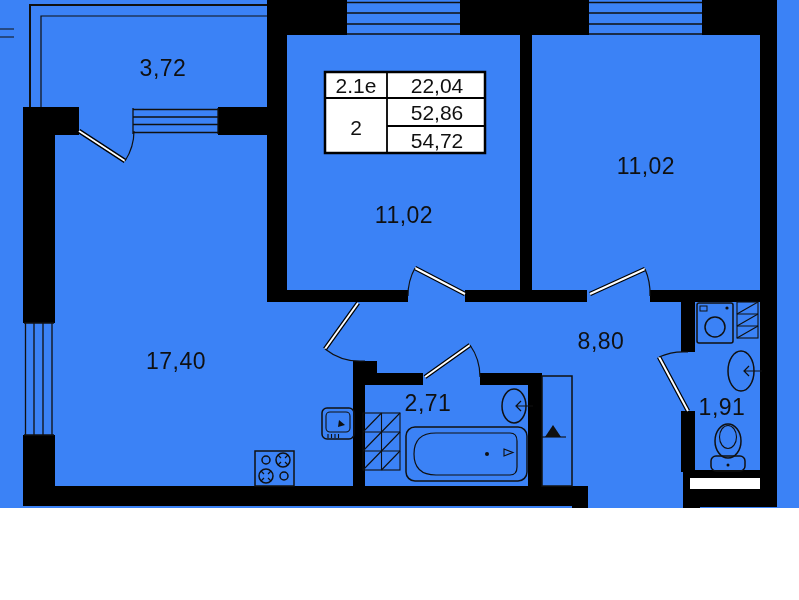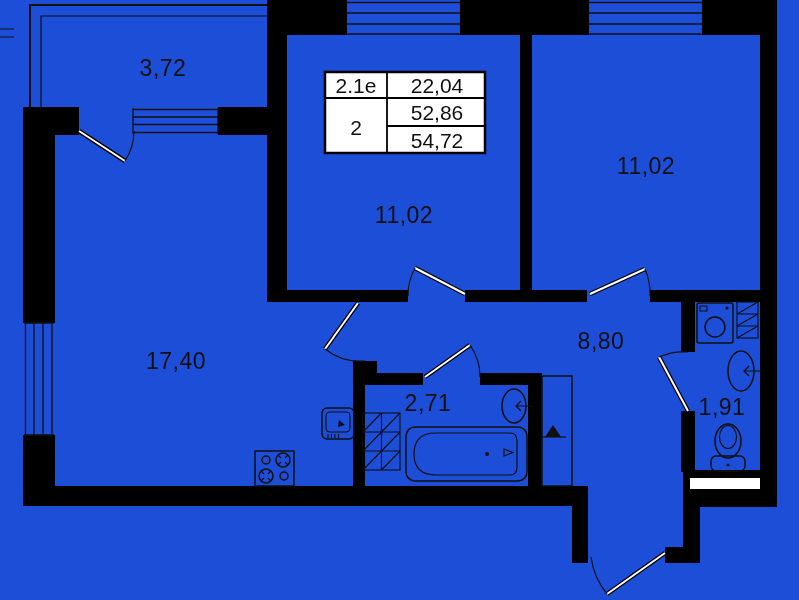--- a/index.html
+++ b/index.html
@@ -1,16 +1,16 @@
 <!DOCTYPE html>
 <html><head>
 <meta charset="utf-8">
 <style>
   html,body{margin:0;padding:0;background:#fff;}
-  .plan-wrap{position:relative;width:799px;height:600px;background:#1d4ed8;overflow:hidden;}
+  .plan-wrap{position:relative;width:799px;height:508px;background:#3b82f6;overflow:hidden;}
   svg{position:absolute;left:0;top:0;}
   text{font-family:"Liberation Sans","DejaVu Sans",sans-serif;fill:#101010;}
   .room-label{font-size:23px;letter-spacing:0.5px;}
   .tbl-label{font-size:21px;}
 </style>
 </head>
 <body>
 
 <div class="plan-wrap">
 <svg width="799" height="600" viewBox="0 0 799 600">

